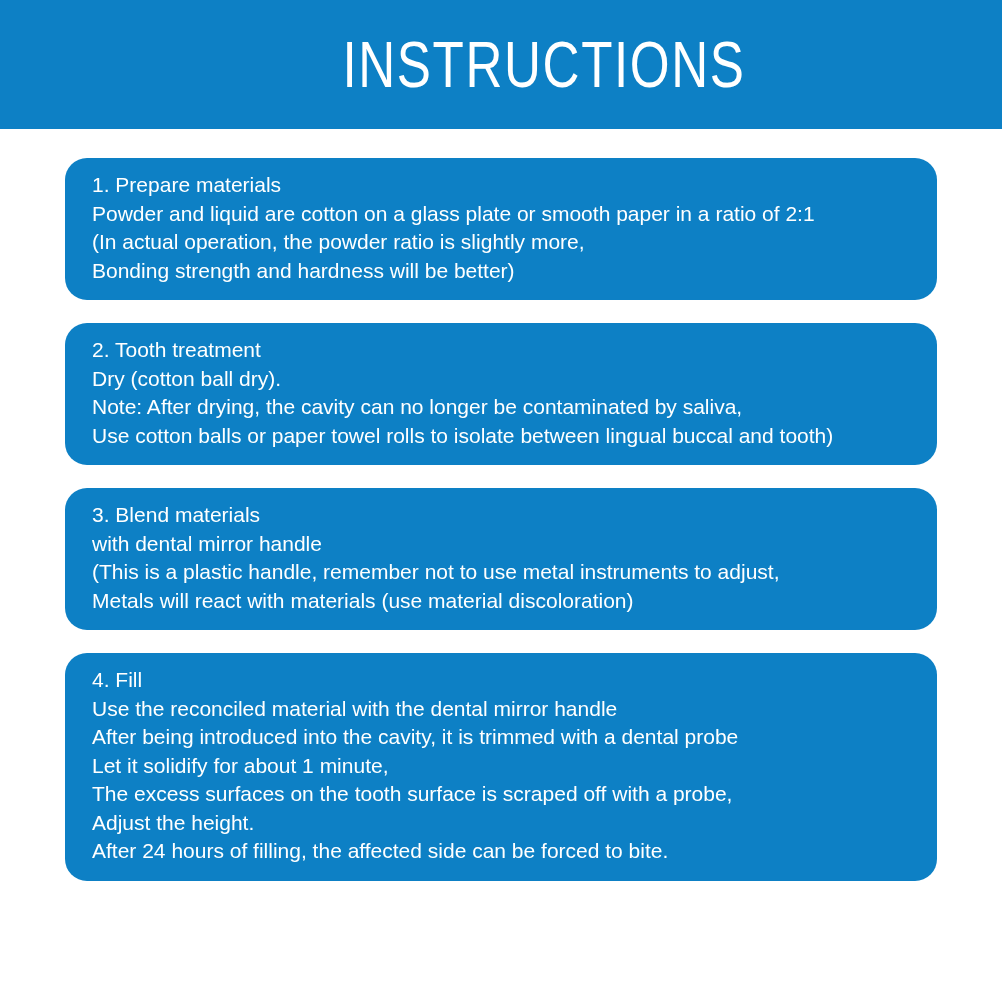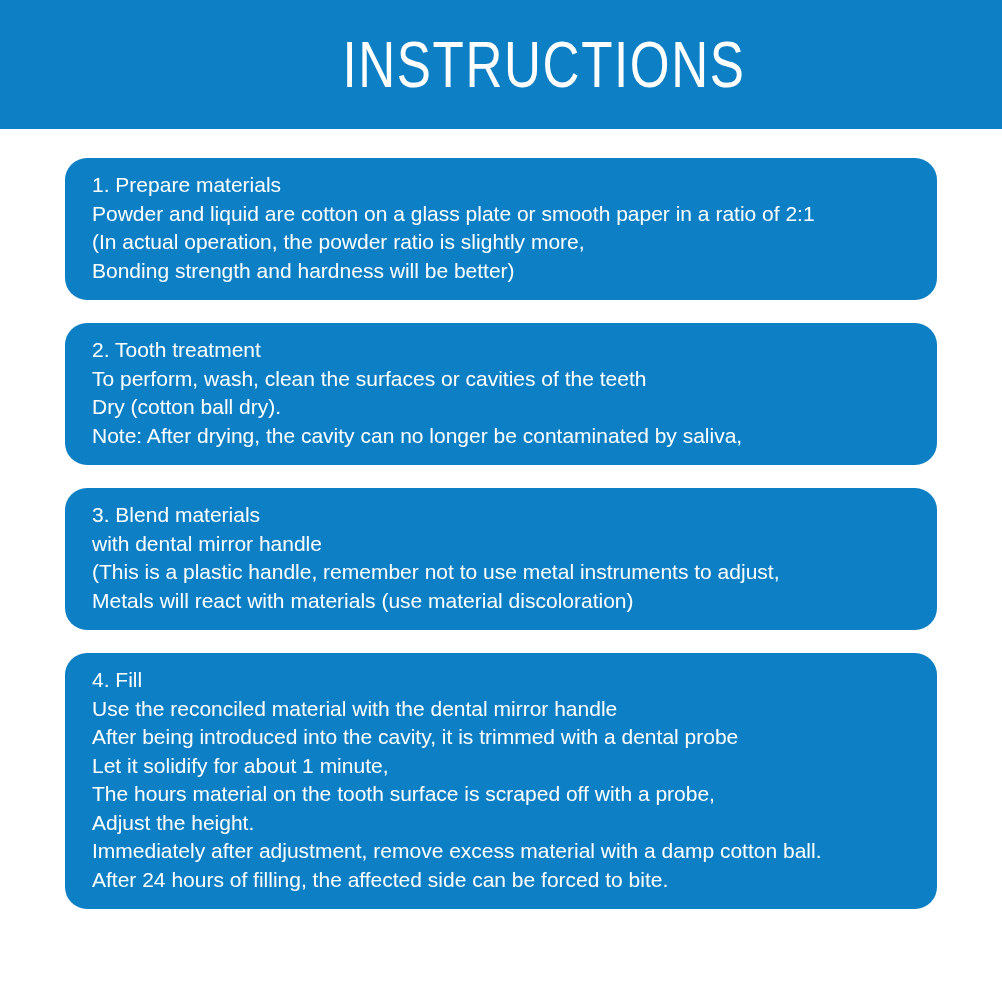--- a/index.html
+++ b/index.html
@@ -64,37 +64,36 @@
 
     <section class="step-card">
       <div class="line">1. Prepare materials</div>
       <div class="line">Powder and liquid are cotton on a glass plate or smooth paper in a ratio of 2:1</div>
       <div class="line">(In actual operation, the powder ratio is slightly more,</div>
       <div class="line">Bonding strength and hardness will be better)</div>
     </section>
 
     <section class="step-card">
       <div class="line">2. Tooth treatment</div>
-      <div class="line">To perform, wash, clean the surfaces or cavities of the teeth</div>
       <div class="line">Dry (cotton ball dry).</div>
       <div class="line">Note: After drying, the cavity can no longer be contaminated by saliva,</div>
+      <div class="line">Use cotton balls or paper towel rolls to isolate between lingual buccal and tooth)</div>
     </section>
 
     <section class="step-card">
       <div class="line">3. Blend materials</div>
       <div class="line">with dental mirror handle</div>
       <div class="line">(This is a plastic handle, remember not to use metal instruments to adjust,</div>
       <div class="line">Metals will react with materials (use material discoloration)</div>
     </section>
 
     <section class="step-card">
       <div class="line">4. Fill</div>
       <div class="line">Use the reconciled material with the dental mirror handle</div>
       <div class="line">After being introduced into the cavity, it is trimmed with a dental probe</div>
       <div class="line">Let it solidify for about 1 minute,</div>
-      <div class="line">The hours material on the tooth surface is scraped off with a probe,</div>
+      <div class="line">The excess surfaces on the tooth surface is scraped off with a probe,</div>
       <div class="line">Adjust the height.</div>
-      <div class="line">Immediately after adjustment, remove excess material with a damp cotton ball.</div>
       <div class="line">After 24 hours of filling, the affected side can be forced to bite.</div>
     </section>
 
   </main>
 </div>
 
 </body></html>

